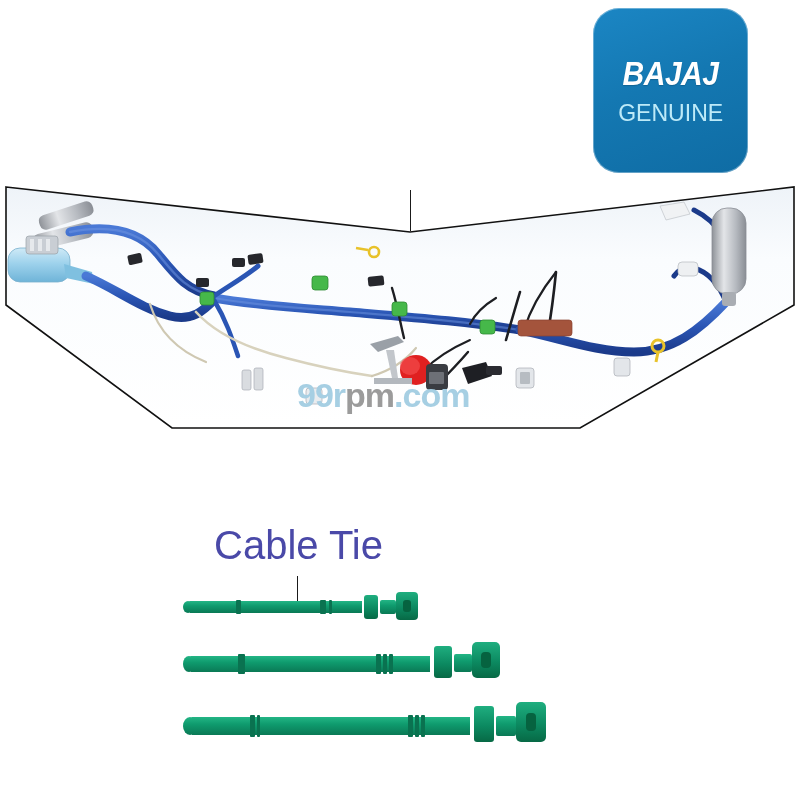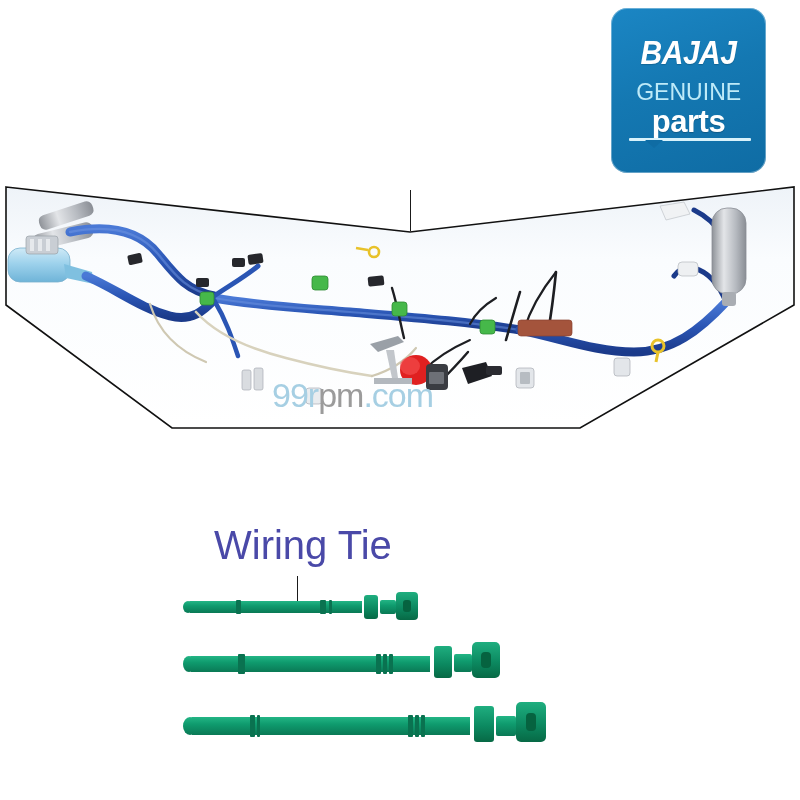--- a/index.html
+++ b/index.html
@@ -19,25 +19,25 @@
     position: absolute;
     left: 0; top: 0;
     width: 800px;
     height: 800px;
     background: #ffffff;
   }
 
   
   .logo-badge {
     position: absolute;
-    left: 611px;
+    left: 593px;
     top: 8px;
     width: 155px;
     height: 165px;
-    border-radius: 16px;
+    border-radius: 26px;
     background: linear-gradient(160deg, #1b86c4 0%, #1478b2 45%, #0f6ca4 100%);
     box-shadow: 0 0 0 1px rgba(255,255,255,0.35) inset;
     overflow: hidden;
   }
   .logo-inner {
     position: absolute;
     left: 0; top: 0; right: 0; bottom: 0;
     display: flex;
     flex-direction: column;
     align-items: center;
@@ -164,48 +164,42 @@
     left: 0;
     top: 580px;
     width: 800px;
     height: 180px;
   }
   #cabletie-svg { display: block; }
 
   
   #watermark {
     position: absolute;
-    left: 272px;
+    left: 297px;
     top: 376px;
     font-family: "Liberation Sans", sans-serif;
     font-size: 34px;
-    font-weight: normal;
+    font-weight: bold;
     letter-spacing: -1px;
     white-space: nowrap;
     pointer-events: none;
   }
   #watermark .wm-a { color: #a6cfe3; }
   #watermark .wm-b { color: #9b9b9b; }
   #watermark .wm-c { color: #a6cfe3; }
 </style>
 </head>
 <body>
 
 <div id="stage">
 
   <div class="logo-badge">
     <div class="logo-inner">
       <div class="logo-bajaj">BAJAJ</div>
       <div class="logo-genuine">GENUINE</div>
-      <div class="logo-parts-wrap">
-        <div class="logo-parts">parts</div>
-        <div class="logo-underline"></div>
-        <div class="logo-tick-edge"></div>
-        <div class="logo-tick"></div>
-      </div>
     </div>
   </div>
 
   <div id="harness-leader" class="leader-line"></div>
 
   <div id="harness-panel">
     <svg id="harness-svg" width="800" height="260" viewBox="0 0 800 260" xmlns="http://www.w3.org/2000/svg">
       <defs>
         <linearGradient id="silverGrad" x1="0" y1="0" x2="1" y2="0">
           <stop offset="0%" stop-color="#8e9298"></stop>
@@ -327,21 +321,21 @@
 
         <path d="M660,26 L684,22 L690,34 L666,40 Z" fill="#f0f2f4" stroke="#bfc3c8" stroke-width="0.7"></path>
       </g>
     </svg>
   </div>
 
   <div id="watermark">
     <span class="wm-a">99r</span><span class="wm-b">pm</span><span class="wm-c">.com</span>
   </div>
 
-  <div id="cabletie-label" class="callout-label">Wiring Tie</div>
+  <div id="cabletie-label" class="callout-label">Cable Tie</div>
   <div id="cabletie-leader" class="leader-line"></div>
 
   <div id="cabletie-panel">
     <svg id="cabletie-svg" width="800" height="180" viewBox="0 0 800 180" xmlns="http://www.w3.org/2000/svg">
       <defs>
         <linearGradient id="tieGrad" x1="0" y1="0" x2="0" y2="1">
           <stop offset="0%" stop-color="#23b585"></stop>
           <stop offset="40%" stop-color="#0f9b6e"></stop>
           <stop offset="100%" stop-color="#0a7955"></stop>
         </linearGradient>

